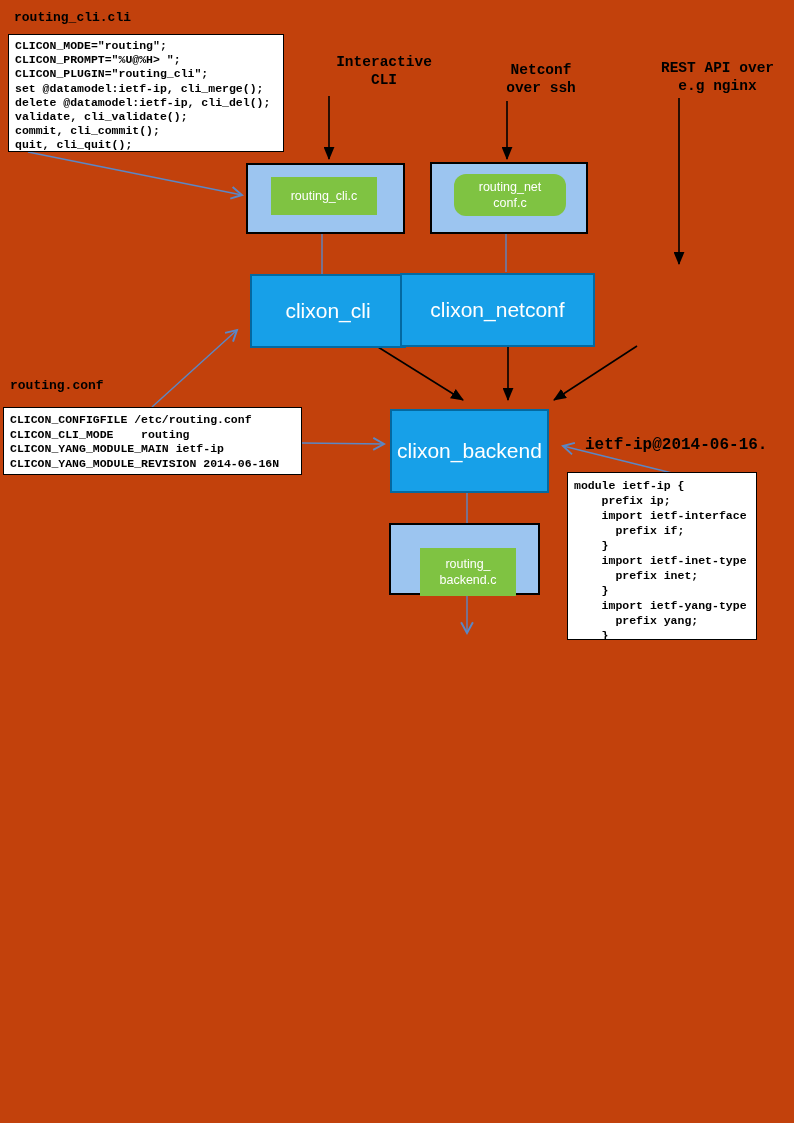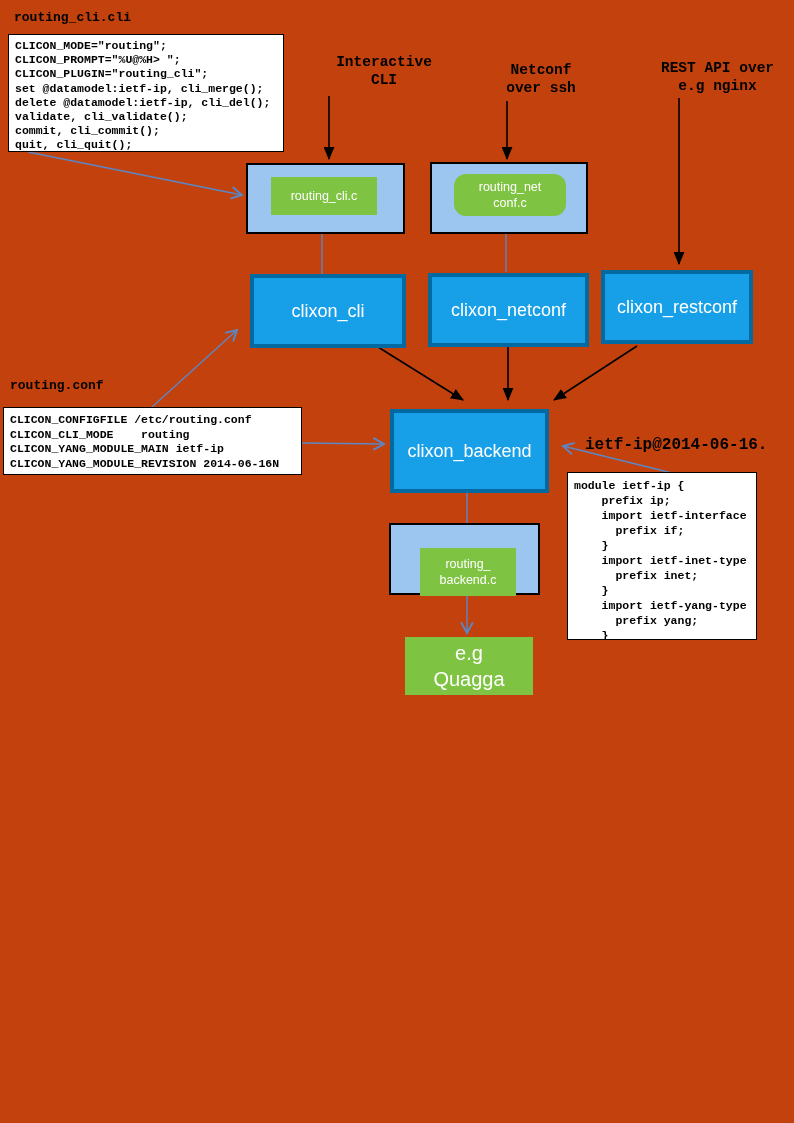--- a/index.html
+++ b/index.html
@@ -16,23 +16,23 @@
   .mono-title {
     position:absolute; font-family:"Liberation Mono", monospace;
     font-weight:bold; font-size:13px; color:#000;
   }
   .toplabel {
     position:absolute; font-family:"Liberation Mono", monospace;
     font-weight:bold; font-size:14.5px; line-height:17.5px; color:#000;
     text-align:center; white-space:pre-line;padding-left:34px;
   }
   .bluebox {
-    position:absolute; background:#17a0e8; border:4px solid #0369a1;
+    position:absolute; background:#17a0e8; border:2px solid #0369a1;
     color:#fff; display:flex; align-items:center; justify-content:center;
-    font-size:18px; box-sizing:border-box; text-align:center;
+    font-size:21px; box-sizing:border-box; text-align:center;
   }
   .lightbox {
     position:absolute; background:#9cc5f0; border:2px solid #000;
     box-sizing:border-box;
   }
   .greenbox {
     position:absolute; background:#7fc342; color:#fff;
     display:flex; align-items:center; justify-content:center;
     text-align:center; font-size:12.5px; line-height:16px;
     white-space:pre-line; box-sizing:border-box;
@@ -109,24 +109,21 @@
 e.g nginx</div>
 
   <div class="lightbox" style="left:246px; top:163px; width:159px; height:71px;"></div>
   <div class="greenbox" style="left:271px; top:177px; width:106px; height:38px;">routing_cli.c</div>
 
   <div class="lightbox" style="left:430px; top:162px; width:158px; height:72px;"></div>
   <div class="greenbox" style="left:454px; top:174px; width:112px; height:42px;border-radius:12px;">routing_net
 conf.c</div>
 
   <div class="bluebox" style="left:250px; top:274px; width:156px; height:74px;">clixon_cli</div>
-  <div class="bluebox" style="left:428px; top:273px; width:161px; height:74px;">clixon_netconf</div>
-  <div class="bluebox" style="left:601px; top:270px; width:152px; height:74px;">clixon_restconf</div>
+  <div class="bluebox" style="left:400px; top:273px; width:195px; height:74px;">clixon_netconf</div>
   <div class="bluebox" style="left:390px; top:409px; width:159px; height:84px;">clixon_backend</div>
 
   <div class="lightbox" style="left:389px; top:523px; width:151px; height:72px;"></div>
   <div class="greenbox" style="left:420px; top:548px; width:96px; height:48px;">routing_
 backend.c</div>
 
-  <div class="greenbox big" style="left:405px; top:637px; width:128px; height:58px;">e.g
-Quagga</div>
 
 </div>
 
 </body></html>

